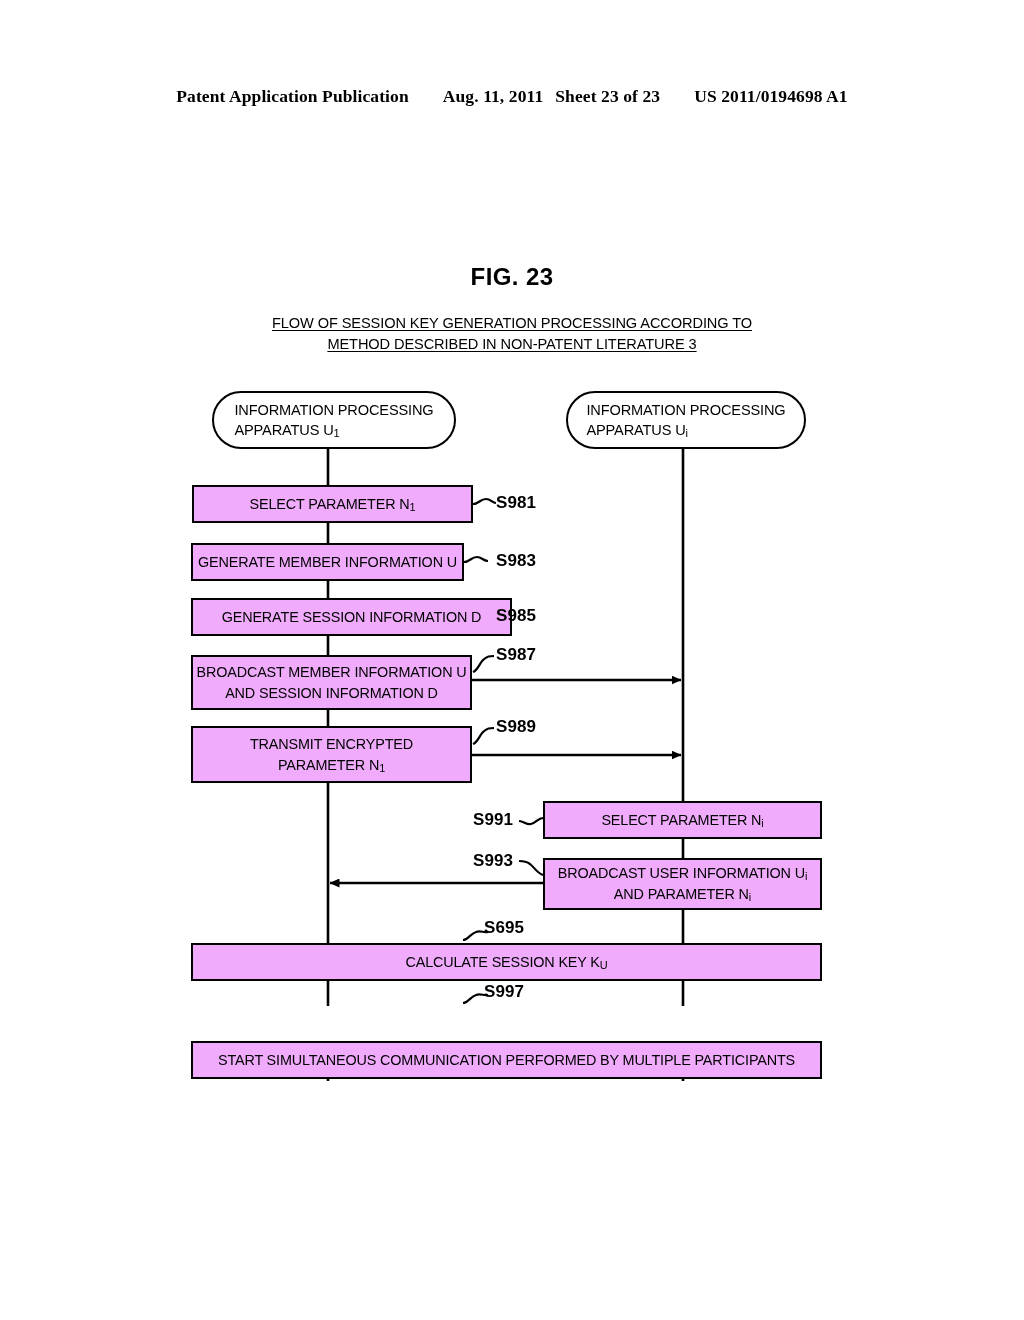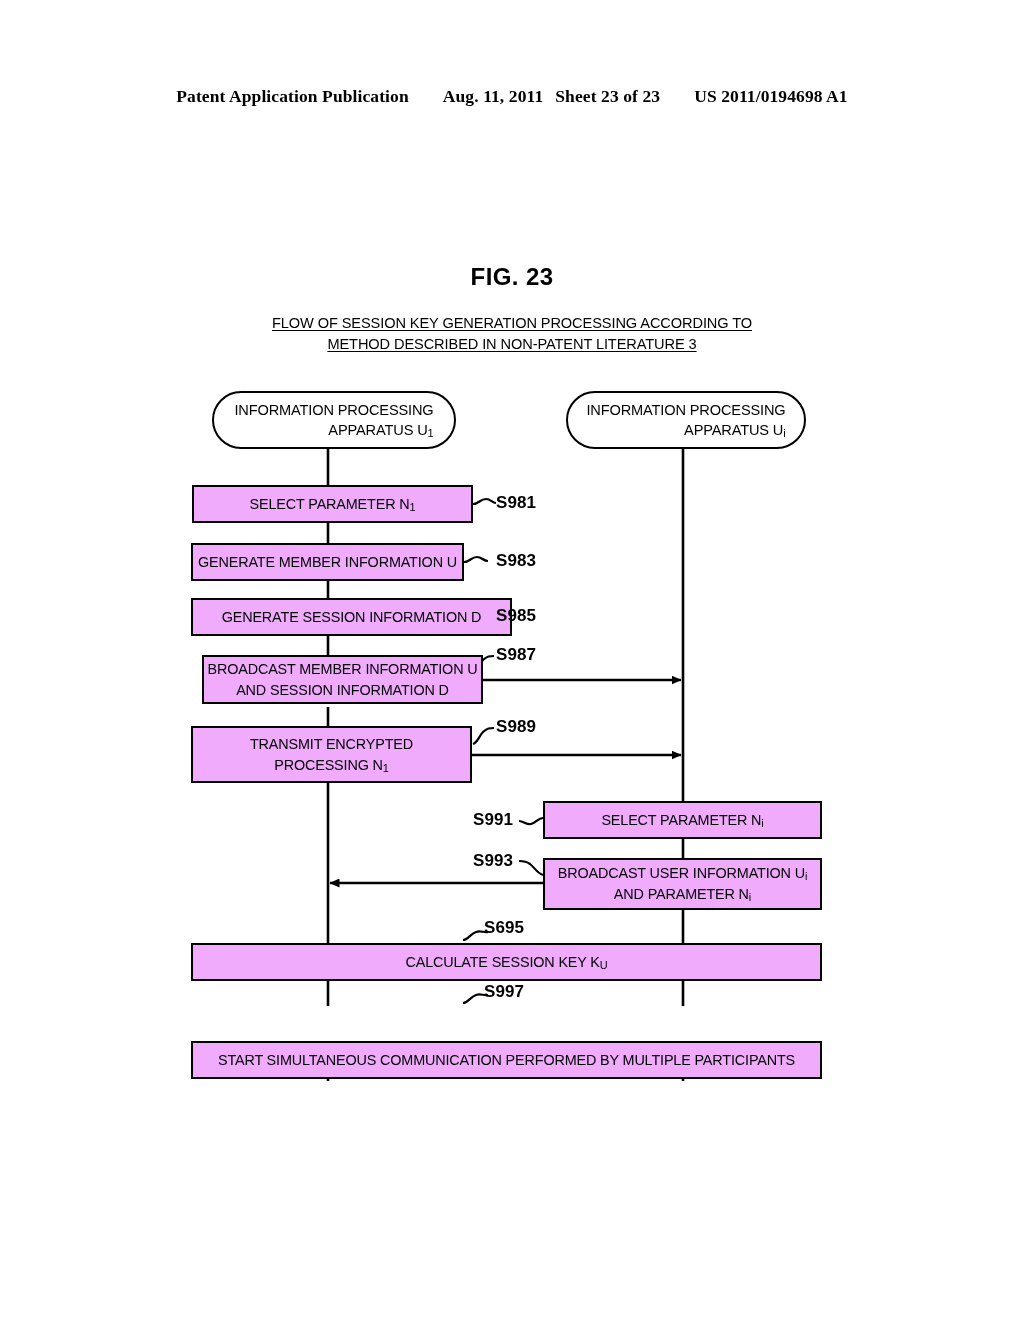--- a/index.html
+++ b/index.html
@@ -80,21 +80,21 @@
   
   .lane-head {
     position: absolute;
     box-sizing: border-box;
     border: 2.6px solid #000;
     border-radius: 30px;
     background: #fff;
     display: flex;
     align-items: center;
     justify-content: center;
-    text-align: right;
+    text-align: left;
     font-size: 14.6px;
     line-height: 20px;
     letter-spacing: -0.15px;
   }
   #lane-head-left  { left: 212px; top: 391px; width: 244px; height: 58px; }
   #lane-head-right { left: 566px; top: 391px; width: 240px; height: 58px; }
 
   
   .pbox {
     position: absolute;
@@ -105,21 +105,21 @@
     align-items: center;
     justify-content: center;
     text-align: center;
     font-size: 14.4px;
     line-height: 21px;
     letter-spacing: -0.15px;
   }
   #box-s981 { left: 192px; top: 485px;  width: 281px; height: 38px; }
   #box-s983 { left: 191px; top: 543px;  width: 273px; height: 38px; }
   #box-s985 { left: 191px; top: 598px;  width: 321px; height: 38px; }
-  #box-s987 { left: 202px; top: 655px;  width: 281px; height: 49px; }
+  #box-s987 { left: 191px; top: 655px;  width: 281px; height: 55px; }
   #box-s989 { left: 191px; top: 726px;  width: 281px; height: 57px; }
   #box-s991 { left: 543px; top: 801px;  width: 279px; height: 38px; }
   #box-s993 { left: 543px; top: 858px;  width: 279px; height: 52px; }
   #box-s695 { left: 191px; top: 943px;  width: 631px; height: 38px; }
   #box-s997 { left: 191px; top: 1006px; width: 631px; height: 38px; margin-top: 35px; }
 
   
   .step-label {
     position: absolute;
     font-size: 17px;
@@ -230,21 +230,21 @@
   <div class="pbox" id="box-s987">
     <div>
       <span>BROADCAST MEMBER INFORMATION U</span><br>
       <span>AND SESSION INFORMATION D</span>
     </div>
   </div>
 
   <div class="pbox" id="box-s989">
     <div>
       <span>TRANSMIT ENCRYPTED</span><br>
-      <span>PROCESSING N</span><sub>1</sub>
+      <span>PARAMETER N</span><sub>1</sub>
     </div>
   </div>
 
   <div class="pbox" id="box-s991">
     <div><span>SELECT PARAMETER N</span><sub>i</sub></div>
   </div>
 
   <div class="pbox" id="box-s993">
     <div>
       <span>BROADCAST USER INFORMATION U</span><sub>i</sub><br>

